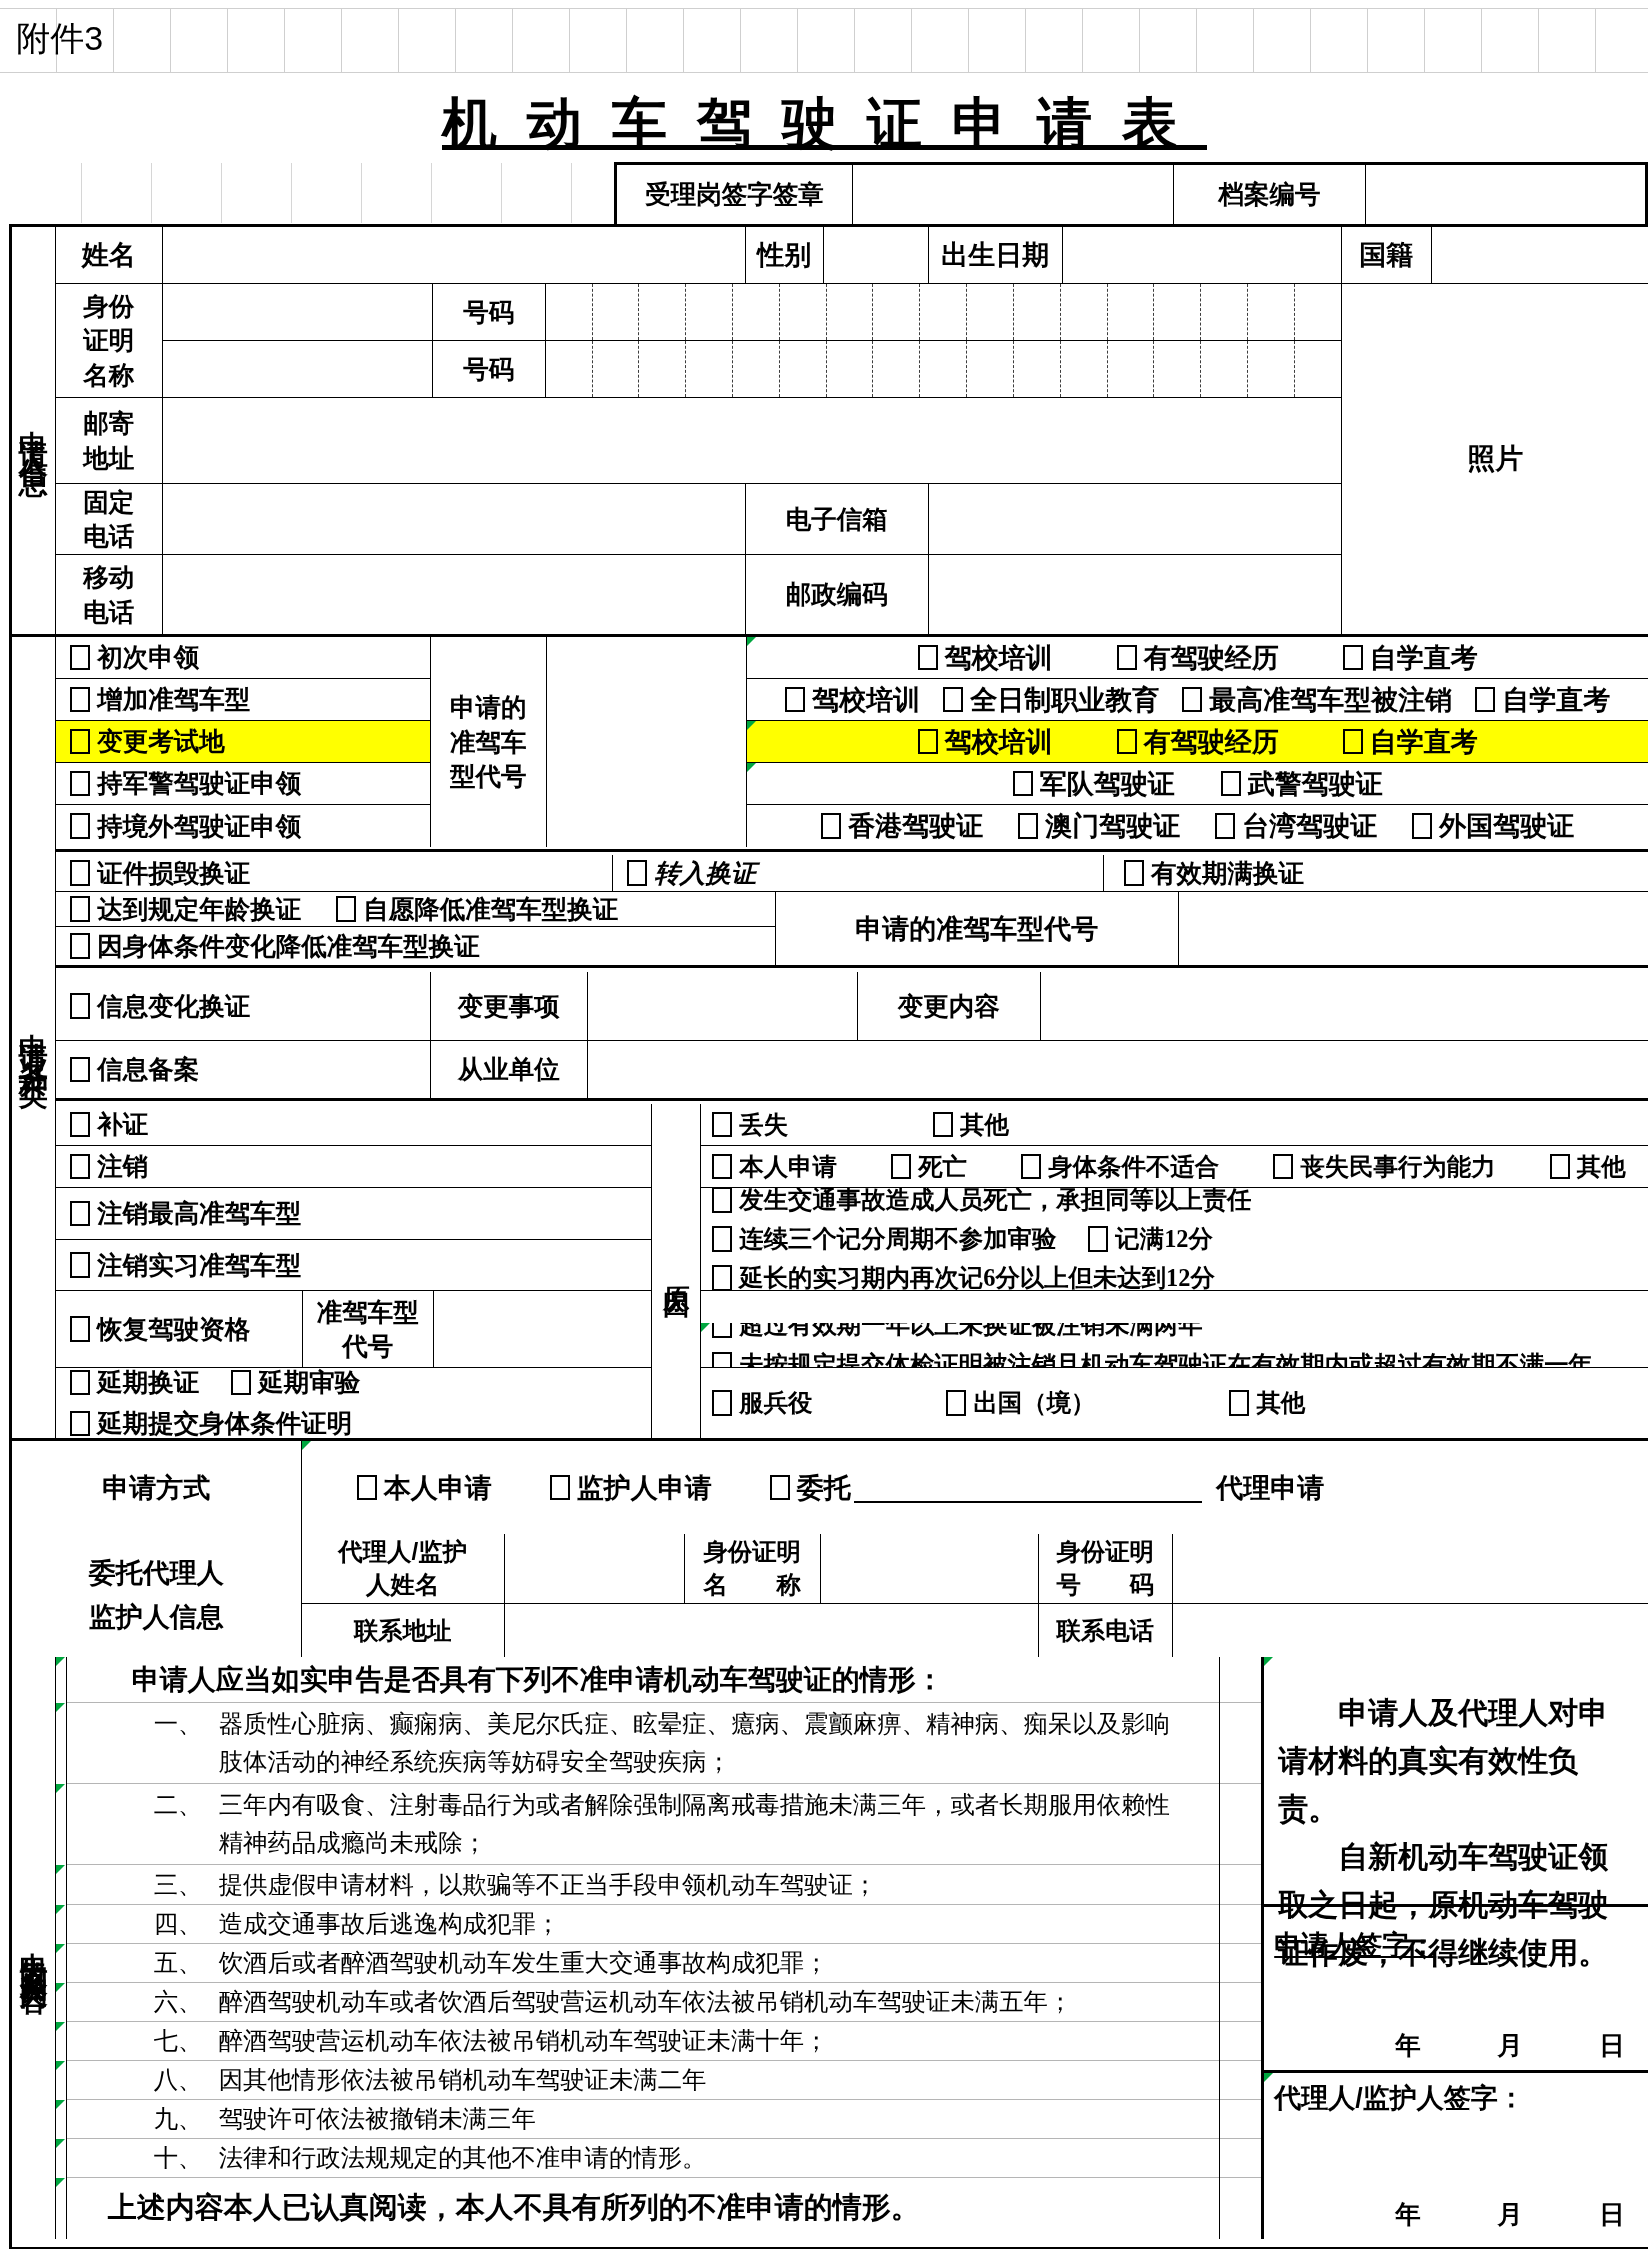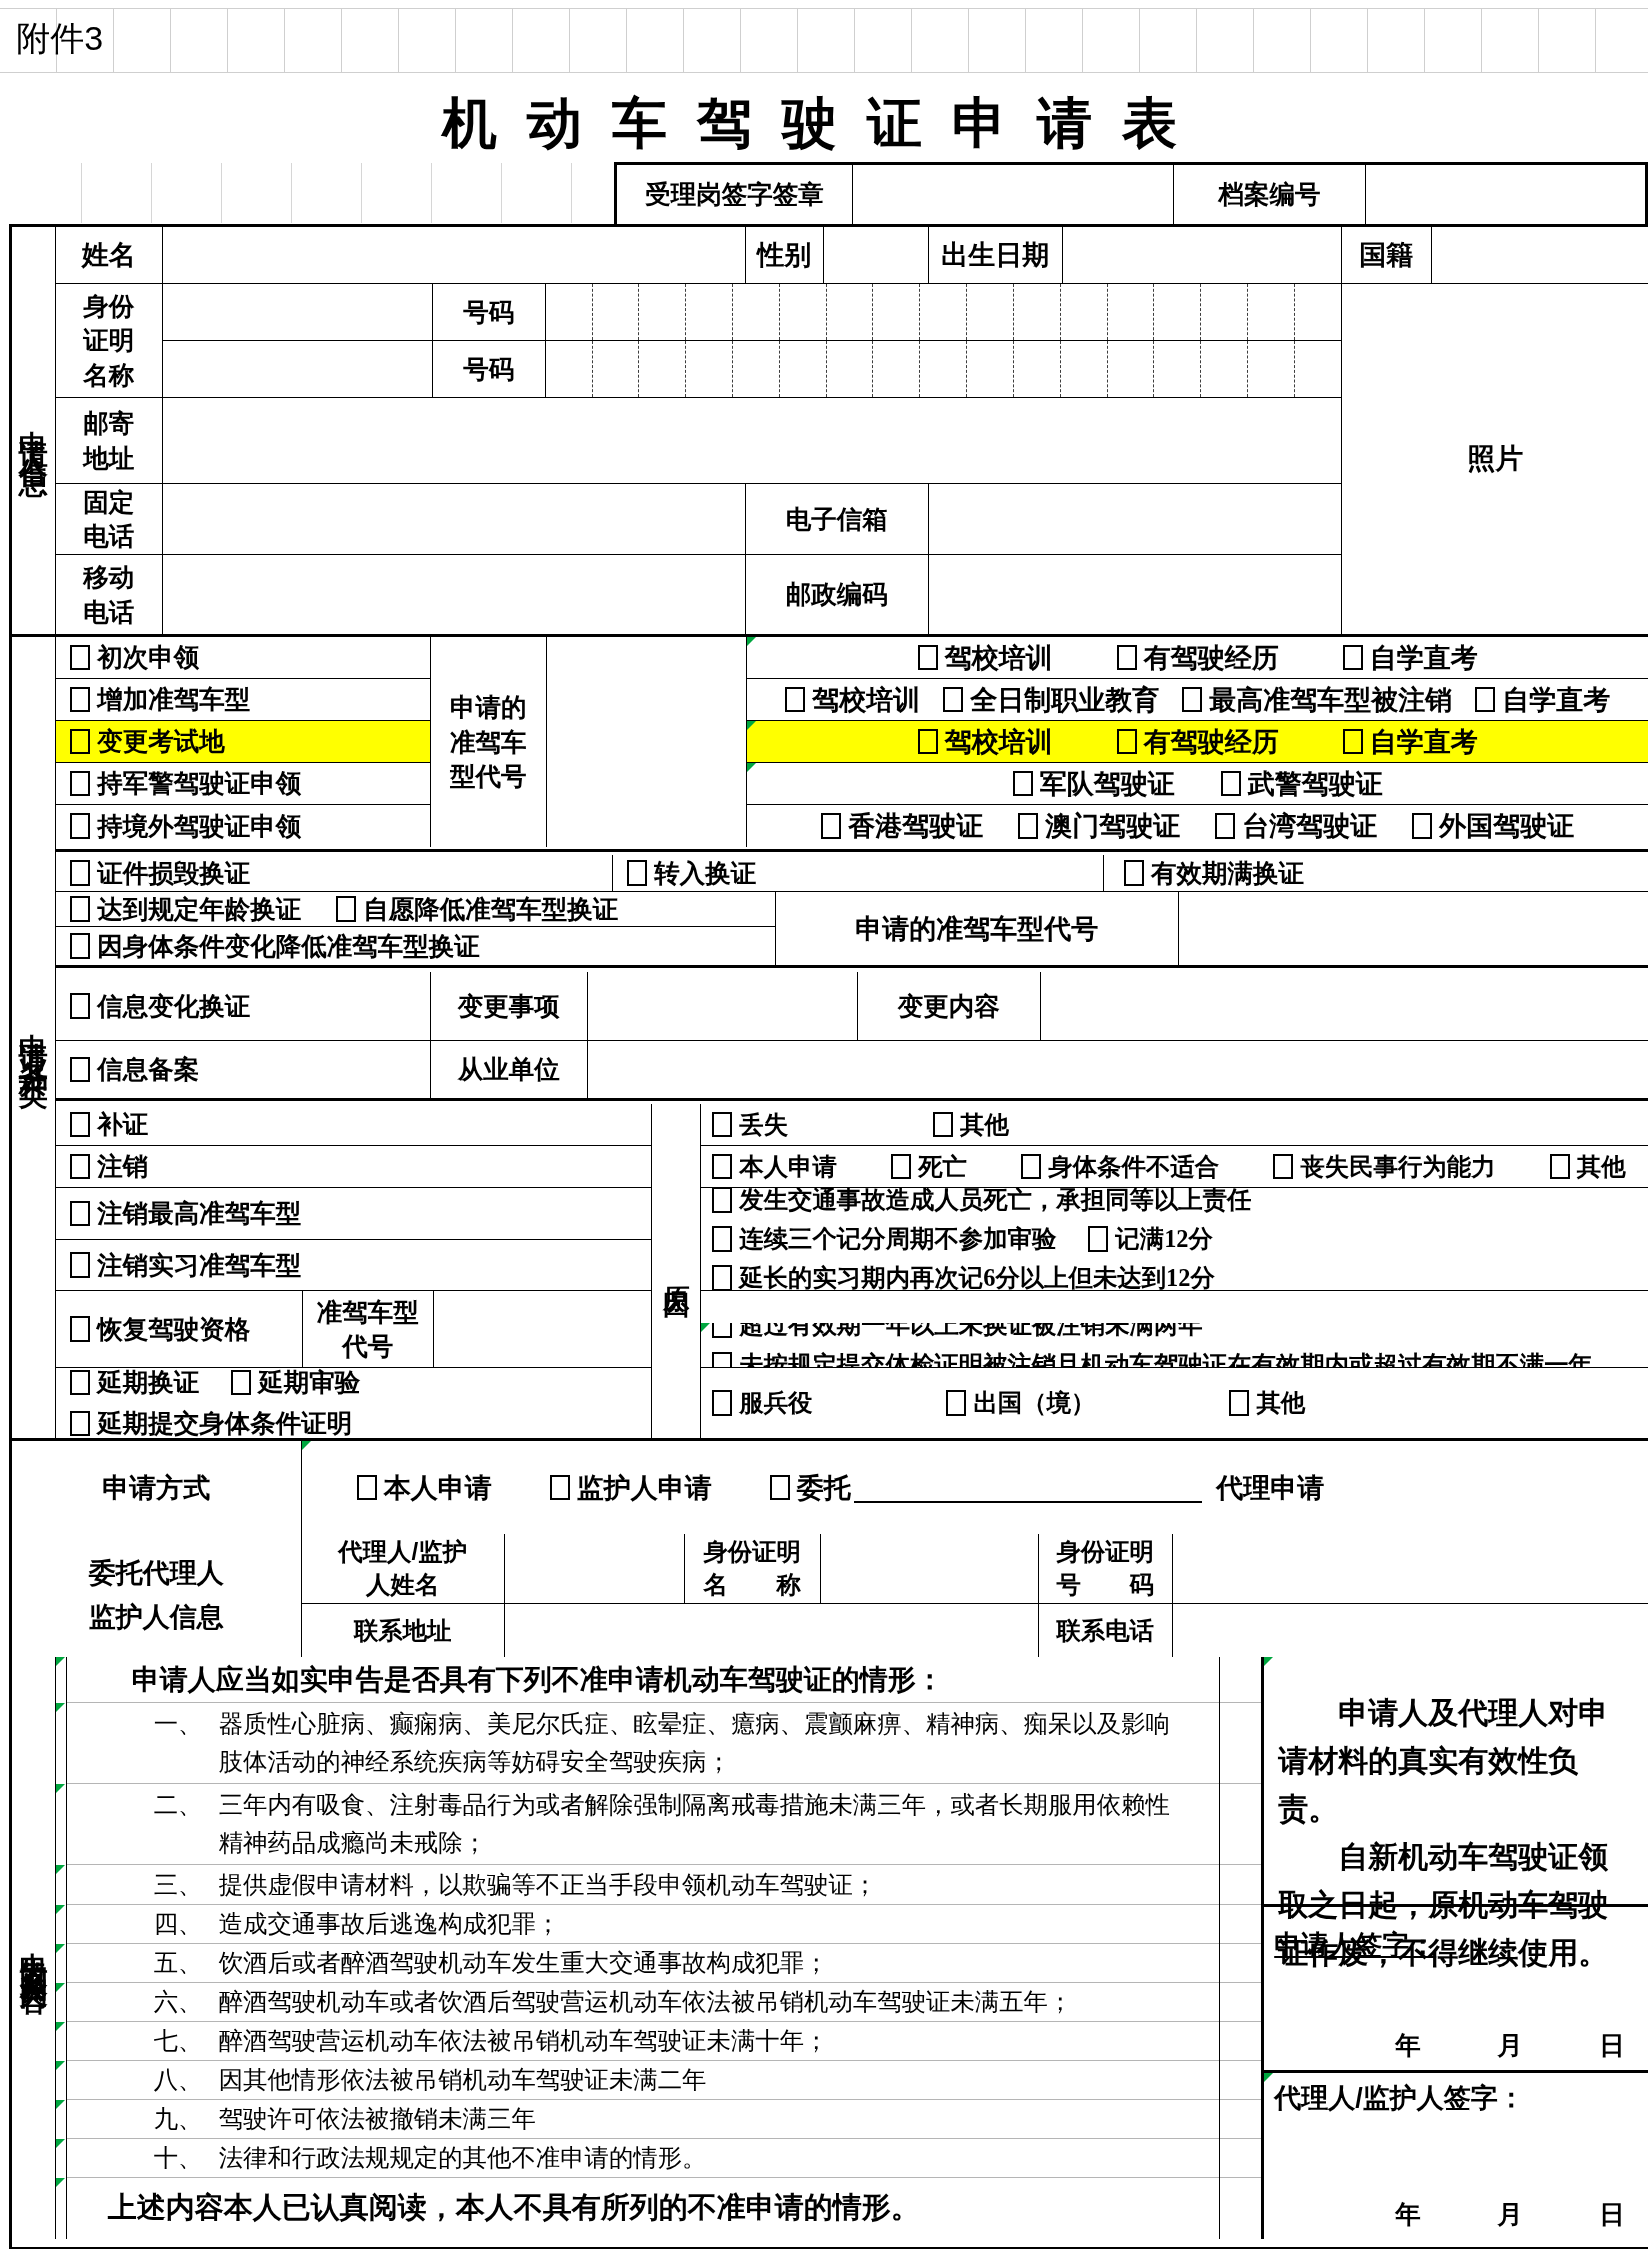--- a/index.html
+++ b/index.html
@@ -50,21 +50,21 @@
 <body>
 
 <div id="page">
 
   <div class="gridstrip" style="left:0;top:8.1px;width:1649px;height:63px;"></div>
   <div class="gridstrip" style="left:11.6px;top:163px;width:603px;height:60px;border-top:none;border-bottom:none;background:repeating-linear-gradient(to right,transparent 0 69px,#d6d6d6 69px 70px);"></div>
 
   <div style="position:absolute;left:16.3px;top:16.3px;font-size:34px;font-weight:400;">附件3</div>
 
   <div style="position:absolute;left:0;top:87px;width:1649px;text-align:center;
-              font-family:'Liberation Serif',serif;font-weight:700;font-size:55px;letter-spacing:30px;">机动车驾驶证申请表</div>
+              font-family:'Liberation Serif',serif;font-weight:700;font-size:55px;letter-spacing:30px;text-decoration:underline;">机动车驾驶证申请表</div>
 
   <div style="position:absolute;left:614px;top:162px;width:1034px;height:65px;border:3.5px solid #000;box-sizing:border-box;display:flex;">
     <div class="cell lab nbb" style="width:236px;font-size:25.5px;">受理岗签字签章</div>
     <div class="cell nbb" style="width:321px;"></div>
     <div class="cell lab nbb" style="width:192px;font-size:25.5px;">档案编号</div>
     <div class="cell nbb nbr" style="flex:1;"></div>
   </div>
 
   <div id="table">
 
@@ -262,21 +262,21 @@
             </span>
         </div>
       </div>
 
       <div class="grid" style="position:absolute;left:44px;top:218px;width:1593px;height:113px;border-bottom:3.5px solid #000;
            grid-template-columns:557px 163px 328px 75px 469px;grid-template-rows:37px 35px 38px;">
         <div class="cell left lab f44" style="grid-area:1/1/2/2;padding-left:14.5px;">
           <span class="cb"></span>
             <span>证件损毁换证</span>
         </div>
-        <div class="cell left lab f44" style="grid-area:1/2/2/4;padding-left:14.5px;">
+        <div class="cell left lab f44" style="grid-area:1/2/2/4;padding-left:14.5px;font-style:italic;">
           <span class="cb"></span>
             <span>转入换证</span>
         </div>
         <div class="cell left lab f44 nbr" style="grid-area:1/4/2/6;padding-left:20.3px;">
           <span class="cb"></span>
             <span>有效期满换证</span>
         </div>
         <div class="cell left lab f44" style="grid-area:2/1/3/3;padding-left:14.5px;gap:35px;">
           <span class="opt">
               <span class="cb"></span>

